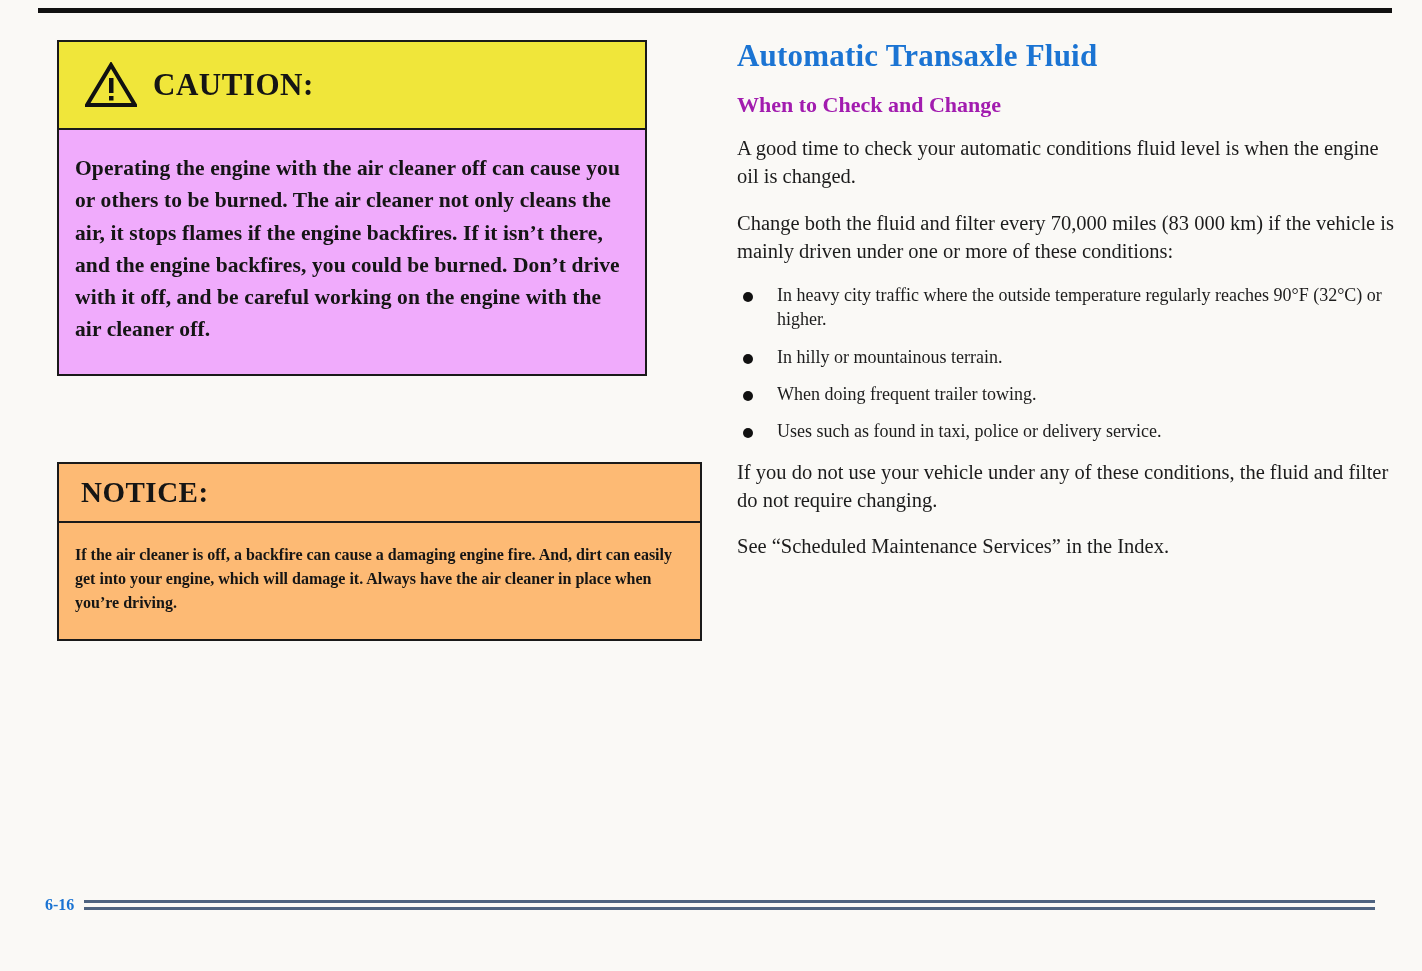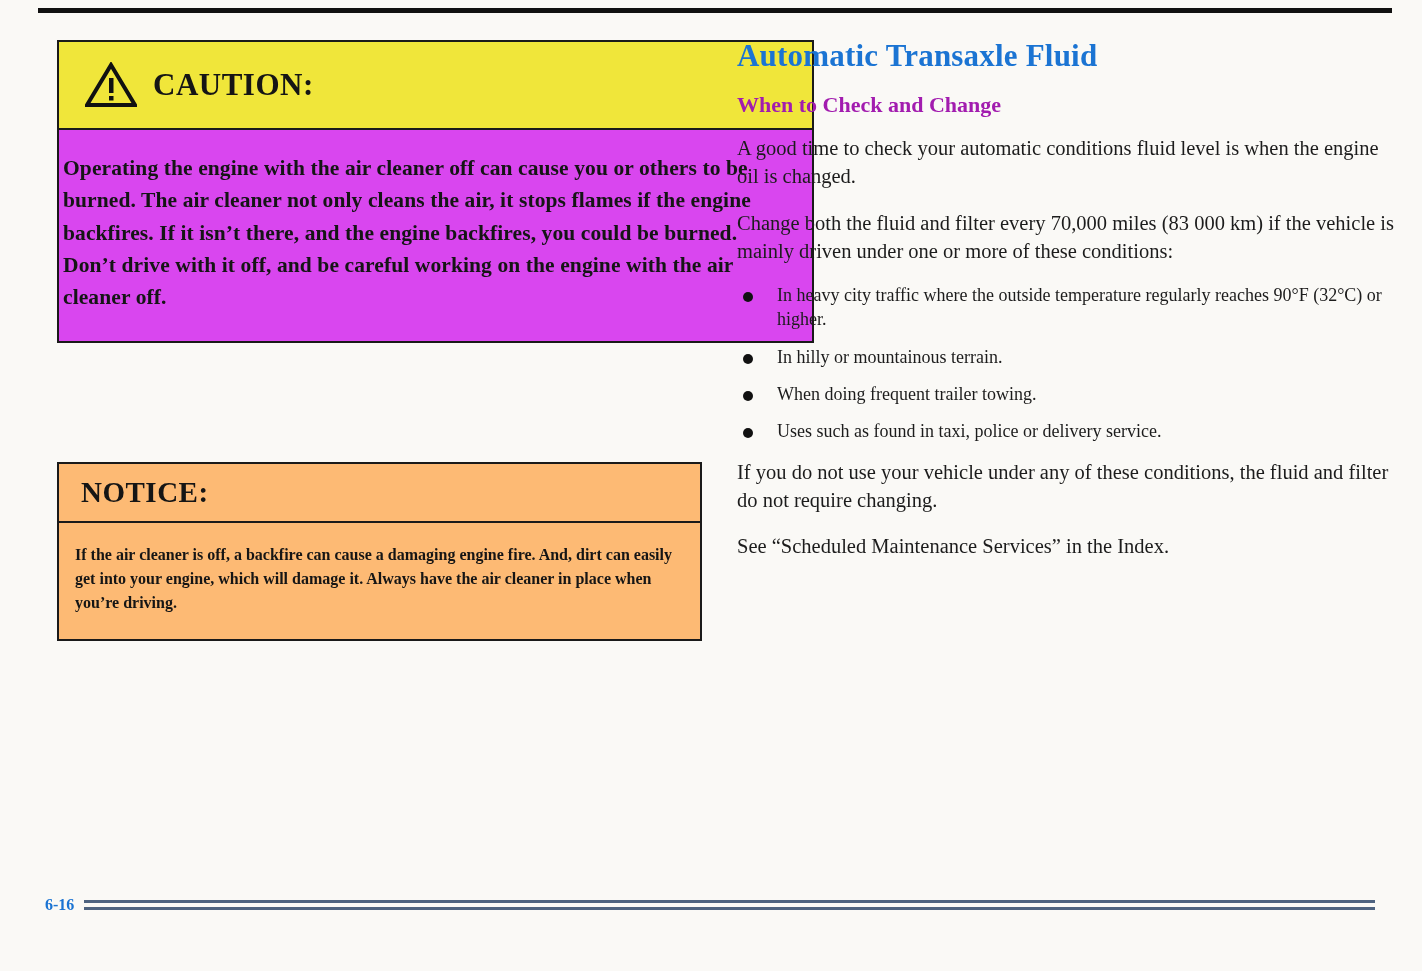--- a/index.html
+++ b/index.html
@@ -17,41 +17,41 @@
     position: absolute;
     left: 38px; top: 8px;
     width: 1354px; height: 5px;
     background: #111;
   }
 
   
   .caution-box {
     position: absolute;
     left: 57px; top: 40px;
-    width: 757px;
+    width: 590px;
     border: 2px solid #1a1a1a;
-    background: #d946ef;
+    background: #f0abfc;
   }
   .caution-header {
     background: #f0e63a;
     border-bottom: 2px solid #1a1a1a;
     height: 88px;
     display: flex;
     align-items: center;
     padding-left: 26px;
     gap: 16px;
   }
   .caution-header .title {
     font-size: 31px;
     font-weight: bold;
     letter-spacing: 0.5px;
   }
   .warn-icon svg { display: block; }
   .caution-body {
-    padding: 22px 18px 28px 4px;
+    padding: 22px 18px 28px 16px;
     font-size: 21.5px;
     font-weight: bold;
     line-height: 1.5;
     letter-spacing: 0.1px;
   }
 
   
   .notice-box {
     position: absolute;
     left: 57px; top: 462px;

